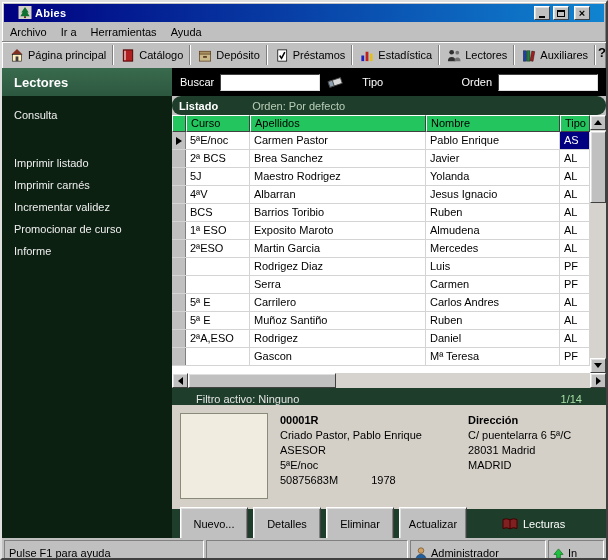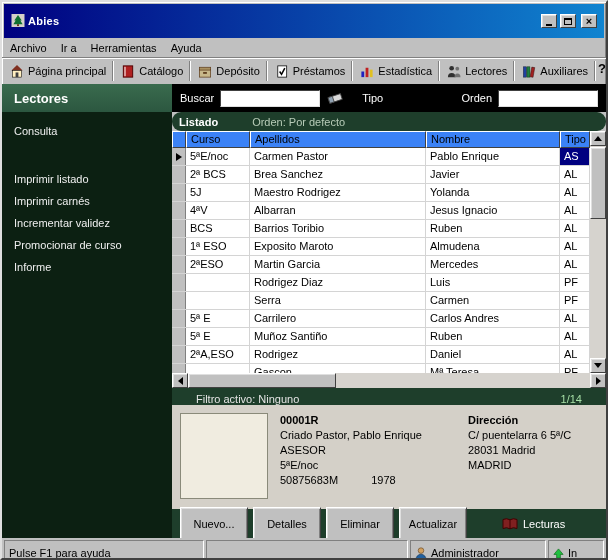--- a/index.html
+++ b/index.html
@@ -4,22 +4,22 @@
 <style>
   * { margin:0; padding:0; box-sizing:border-box; }
   html,body { width:608px; height:560px; }
   body { font-family:"Liberation Sans", sans-serif; font-size:11px; color:#000; background:#008080; }
 
   .window { width:608px; height:560px; background:#c0c0c0; display:flex; flex-direction:column;
     border:2px solid; border-color:#dfdfdf #404040 #404040 #dfdfdf;
     box-shadow: inset 1px 1px 0 #ffffff, inset -1px -1px 0 #808080; overflow:hidden; }
 
   
-  .titlebar { height:34px; margin:2px 2px 0 2px; background:linear-gradient(90deg,#000080,#1084d0);
-    display:flex; align-items:center; gap:3px; padding:0 7px; flex:0 0 auto; }
+  .titlebar { height:18px; margin:2px 2px 0 2px; background:linear-gradient(90deg,#000080,#1084d0);
+    display:flex; align-items:center; gap:3px; padding:0 14px; flex:0 0 auto; }
   .appicon { width:14px; height:14px; display:inline-flex; }
   .title { color:#fff; font-weight:bold; flex:1; letter-spacing:.3px; }
   .tb-btn { width:16px; height:14px; background:#c0c0c0; border:1px solid; border-color:#fff #404040 #404040 #fff;
     box-shadow:inset 1px 1px 0 #dfdfdf; display:flex; align-items:center; justify-content:center; }
   .tb-btn.close { margin-left:2px; }
   .g-min { width:6px; height:2px; background:#000; margin-top:7px; }
   .g-max { width:8px; height:7px; border:1px solid #000; border-top-width:2px; }
   .g-close { font-weight:bold; font-size:11px; line-height:10px; }
 
   
@@ -58,21 +58,21 @@
 
   
   .listadobar { height:19px; flex:0 0 19px; background:#1e3e2b; color:#fff; display:flex; align-items:center; padding:0 7px;border-radius:9px; }
   .l-title { font-weight:bold; }
   .l-orden { color:#b8ccb8; margin-left:34px; }
 
   
   .table-wrap { flex:1; min-height:0; display:flex; }
   .table { flex:1; min-width:0; background:#fff; display:flex; flex-direction:column; overflow:hidden; }
   .thead { display:flex; height:17px; flex:0 0 17px; }
-  .th { background:#3b82f6; border:1px solid; border-color:#fff #404040 #404040 #fff; padding:1px 4px;
+  .th { background:#22c55e; border:1px solid; border-color:#fff #404040 #404040 #fff; padding:1px 4px;
     overflow:hidden; white-space:nowrap; }
   .th.marker-h { width:14px; flex:0 0 14px; padding:0; }
   .c-curso { width:64px; flex:0 0 64px; }
   .c-ape { width:176px; flex:0 0 176px; }
   .c-nom { width:134px; flex:0 0 134px; }
   .c-tipo { flex:1; min-width:0; }
   .trow { display:flex; height:18px; flex:0 0 18px; border-bottom:1px solid #d4d4d4; background:#fff; }
   .tc { padding:1px 4px; line-height:15px; border-right:1px solid #d4d4d4; overflow:hidden; white-space:nowrap; }
   .tc.marker { width:14px; flex:0 0 14px; background:#c0c0c0; border-right:1px solid #808080; padding:0;
     display:flex; align-items:center; justify-content:center; }

